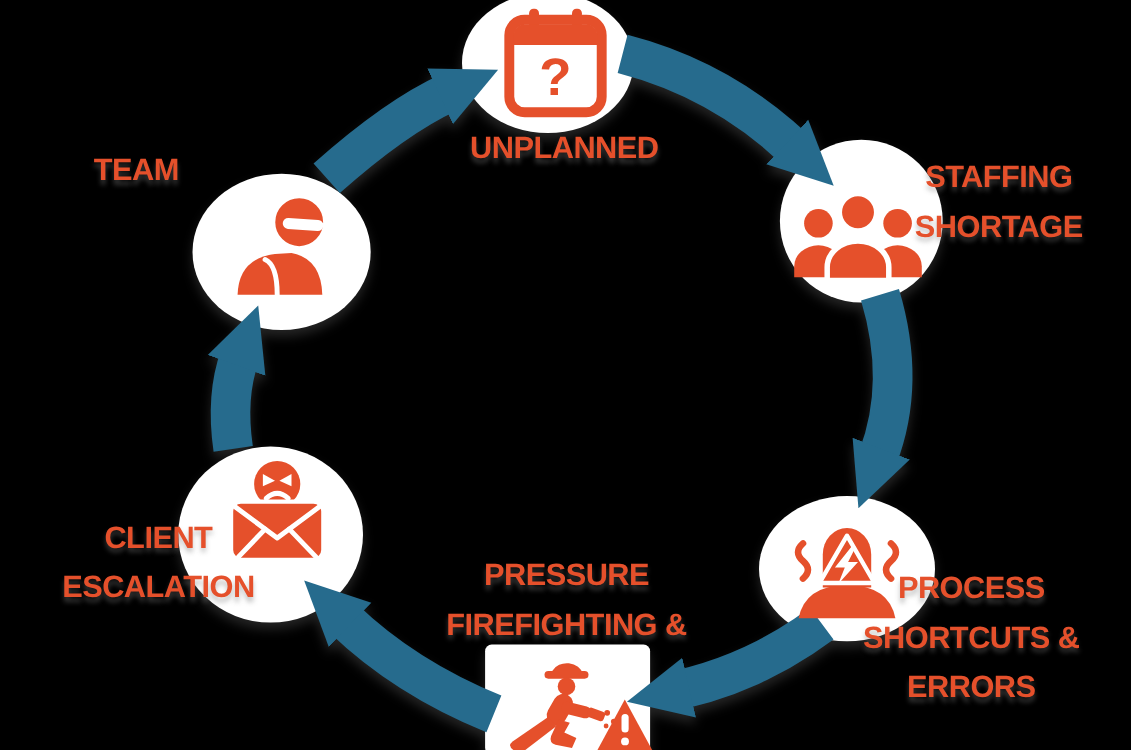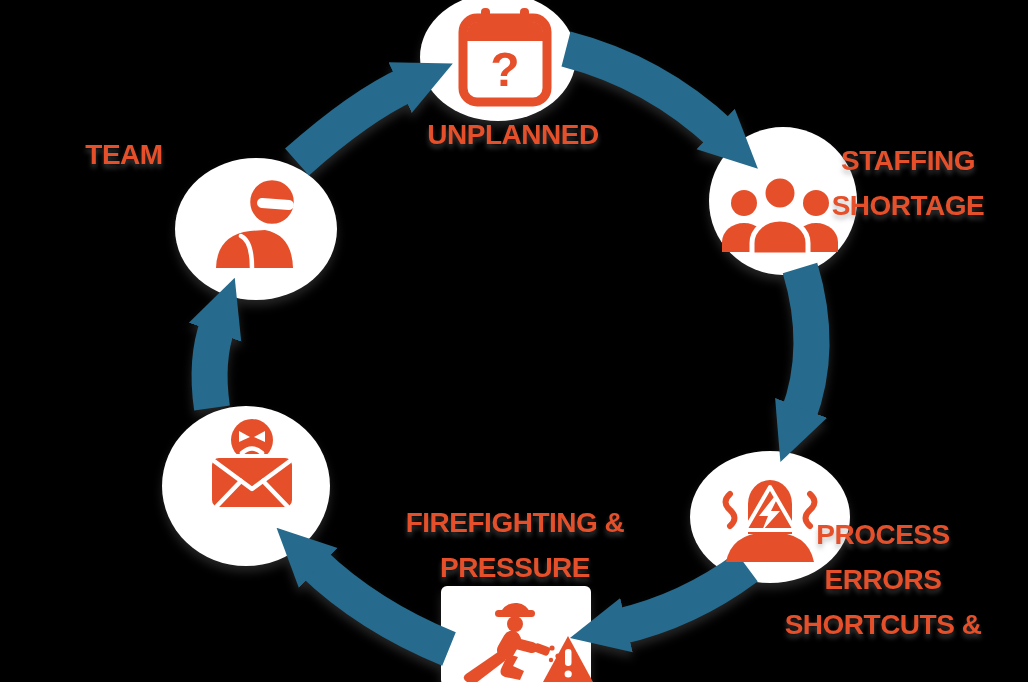--- a/index.html
+++ b/index.html
@@ -154,27 +154,31 @@
     <div>UNPLANNED</div>
   </div>
 
   <div class="label" style="left:783px;top:138px;width:250px;">
     <div>STAFFING</div>
     <div>SHORTAGE</div>
   </div>
 
   <div class="label" style="left:758px;top:512px;width:250px;">
     <div>PROCESS</div>
+    <div>SHORTCUTS &amp;</div>
     <div>ERRORS</div>
-    <div>SHORTCUTS &amp;</div>
   </div>
 
   <div class="label" style="left:390px;top:500px;width:250px;">
+    <div>PRESSURE</div>
     <div>FIREFIGHTING &amp;</div>
-    <div>PRESSURE</div>
   </div>
 
+  <div class="label" style="left:19px;top:466px;width:250px;">
+    <div>CLIENT</div>
+    <div>ESCALATION</div>
+  </div>
 
   <div class="label" style="left:0px;top:132px;width:248px;">
     <div>TEAM</div>
   </div>
 
 </div>
 
 </body></html>

